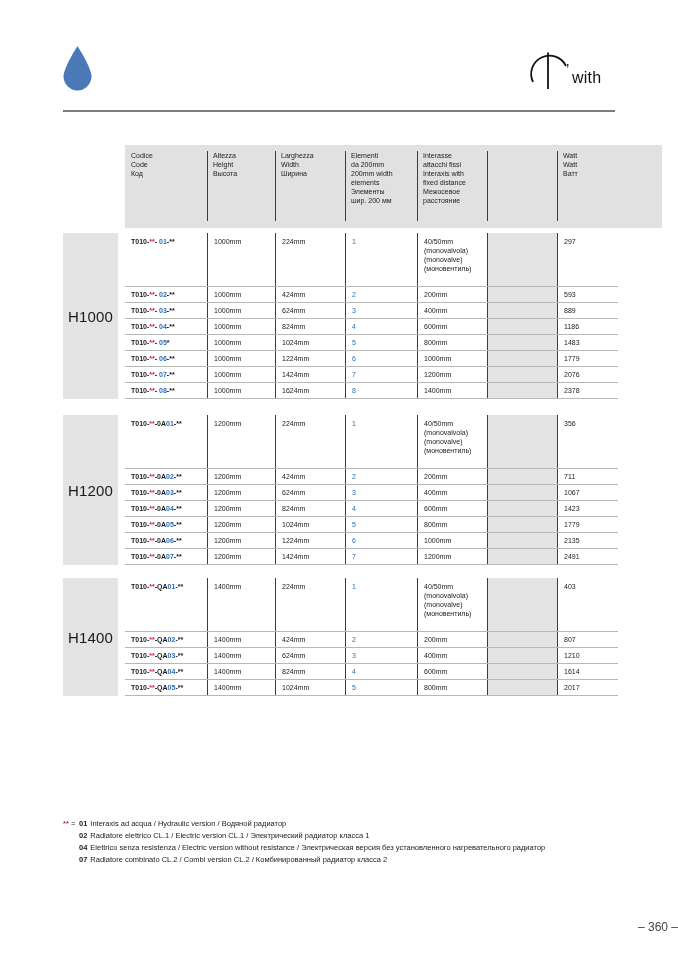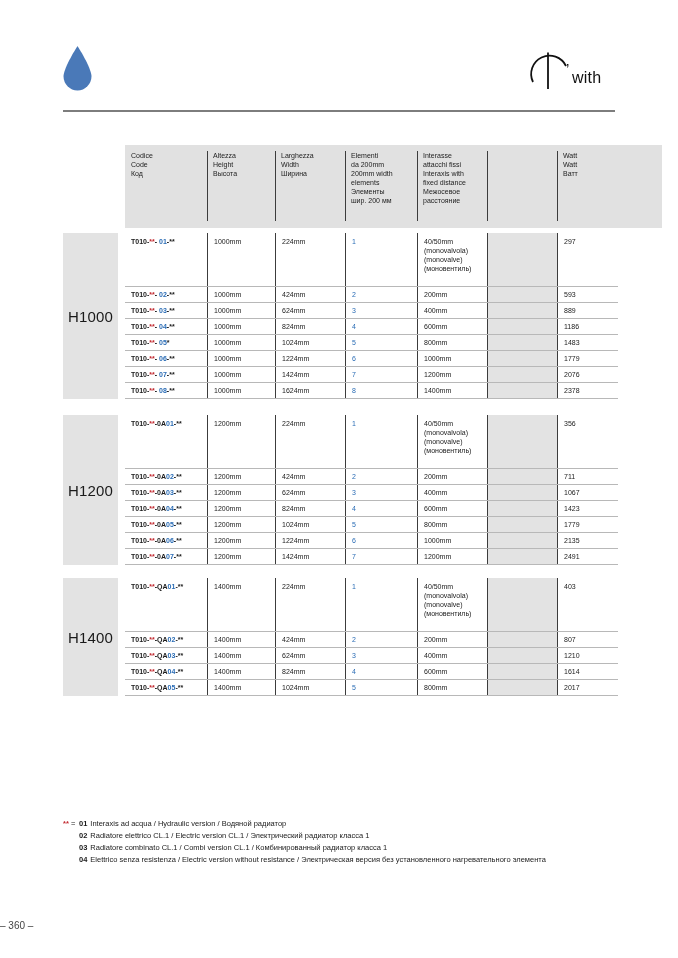--- a/index.html
+++ b/index.html
@@ -29,21 +29,21 @@
   .code{font-weight:bold;white-space:nowrap;}
   .red{color:#c1272d;}
   .blue{color:#2a6cb5;}
   
   .footnotes{position:absolute;left:63px;top:818px;width:585px;font-size:7.5px;line-height:12px;color:#1a1a1a;}
   .fn-line{position:relative;padding-left:16px;white-space:nowrap;}
   .fn-mark{position:absolute;left:0;top:0;}
   .fn-mark .red{font-weight:bold;}
   .fn-num{font-weight:bold;margin-right:3px;}
   
-  .pagenum{position:absolute;left:0;top:920px;width:100%;text-align:left;font-size:10px;color:#444;}
+  .pagenum{position:absolute;left:0;top:920px;width:100%;text-align:right;font-size:12px;color:#444;}
 </style>
 </head>
 <body>
 
 <div class="page">
 
   <div class="drop">
     <svg width="31" height="48" viewBox="0 0 31 48">
       <path d="M15.5 1 C15.5 1 2 22 1.5 31 a14 14.5 0 0 0 28 0 C29 22 15.5 1 15.5 1 Z" fill="#4a79b8"></path>
     </svg>
@@ -304,19 +304,19 @@
           <div class="cell bl multiline" style="width: 70px;">800mm</div>
           <div class="cell bl grayfill" style="width: 70px;"></div>
           <div class="cell bl" style="width: 61px;">2017</div>
         </div>
       </div>
     </div>
 
   <div class="footnotes" id="footnotes">
       <div class="fn-line"><span class="fn-mark"><span class="red">**</span><span> =</span></span><span class="fn-num">01</span><span>Interaxis ad acqua / Hydraulic version / Водяной радиатор</span></div>
       <div class="fn-line"><span class="fn-num">02</span><span>Radiatore elettrico CL.1 / Electric version CL.1 / Электрический радиатор класса 1</span></div>
-      <div class="fn-line"><span class="fn-num">03</span><span>Radiatore combinato CL.1 / Combi version CL.1 / Комбинированный радиатор класса 1</span></div>
-      <div class="fn-line"><span class="fn-num">04</span><span>Elettrico senza resistenza / Electric version without resistance / Электрическая версия без установленного нагревательного элемента</span></div>
+      <div class="fn-line"><span class="fn-num">04</span><span>Elettrico senza resistenza / Electric version without resistance / Электрическая версия без установленного нагревательного радиатор</span></div>
+      <div class="fn-line"><span class="fn-num">07</span><span>Radiatore combinato CL.2 / Combi version CL.2 / Комбинированный радиатор класса 2</span></div>
     </div>
 
   <div class="pagenum">– 360 –</div>
 
 </div>
 
 </body></html>

